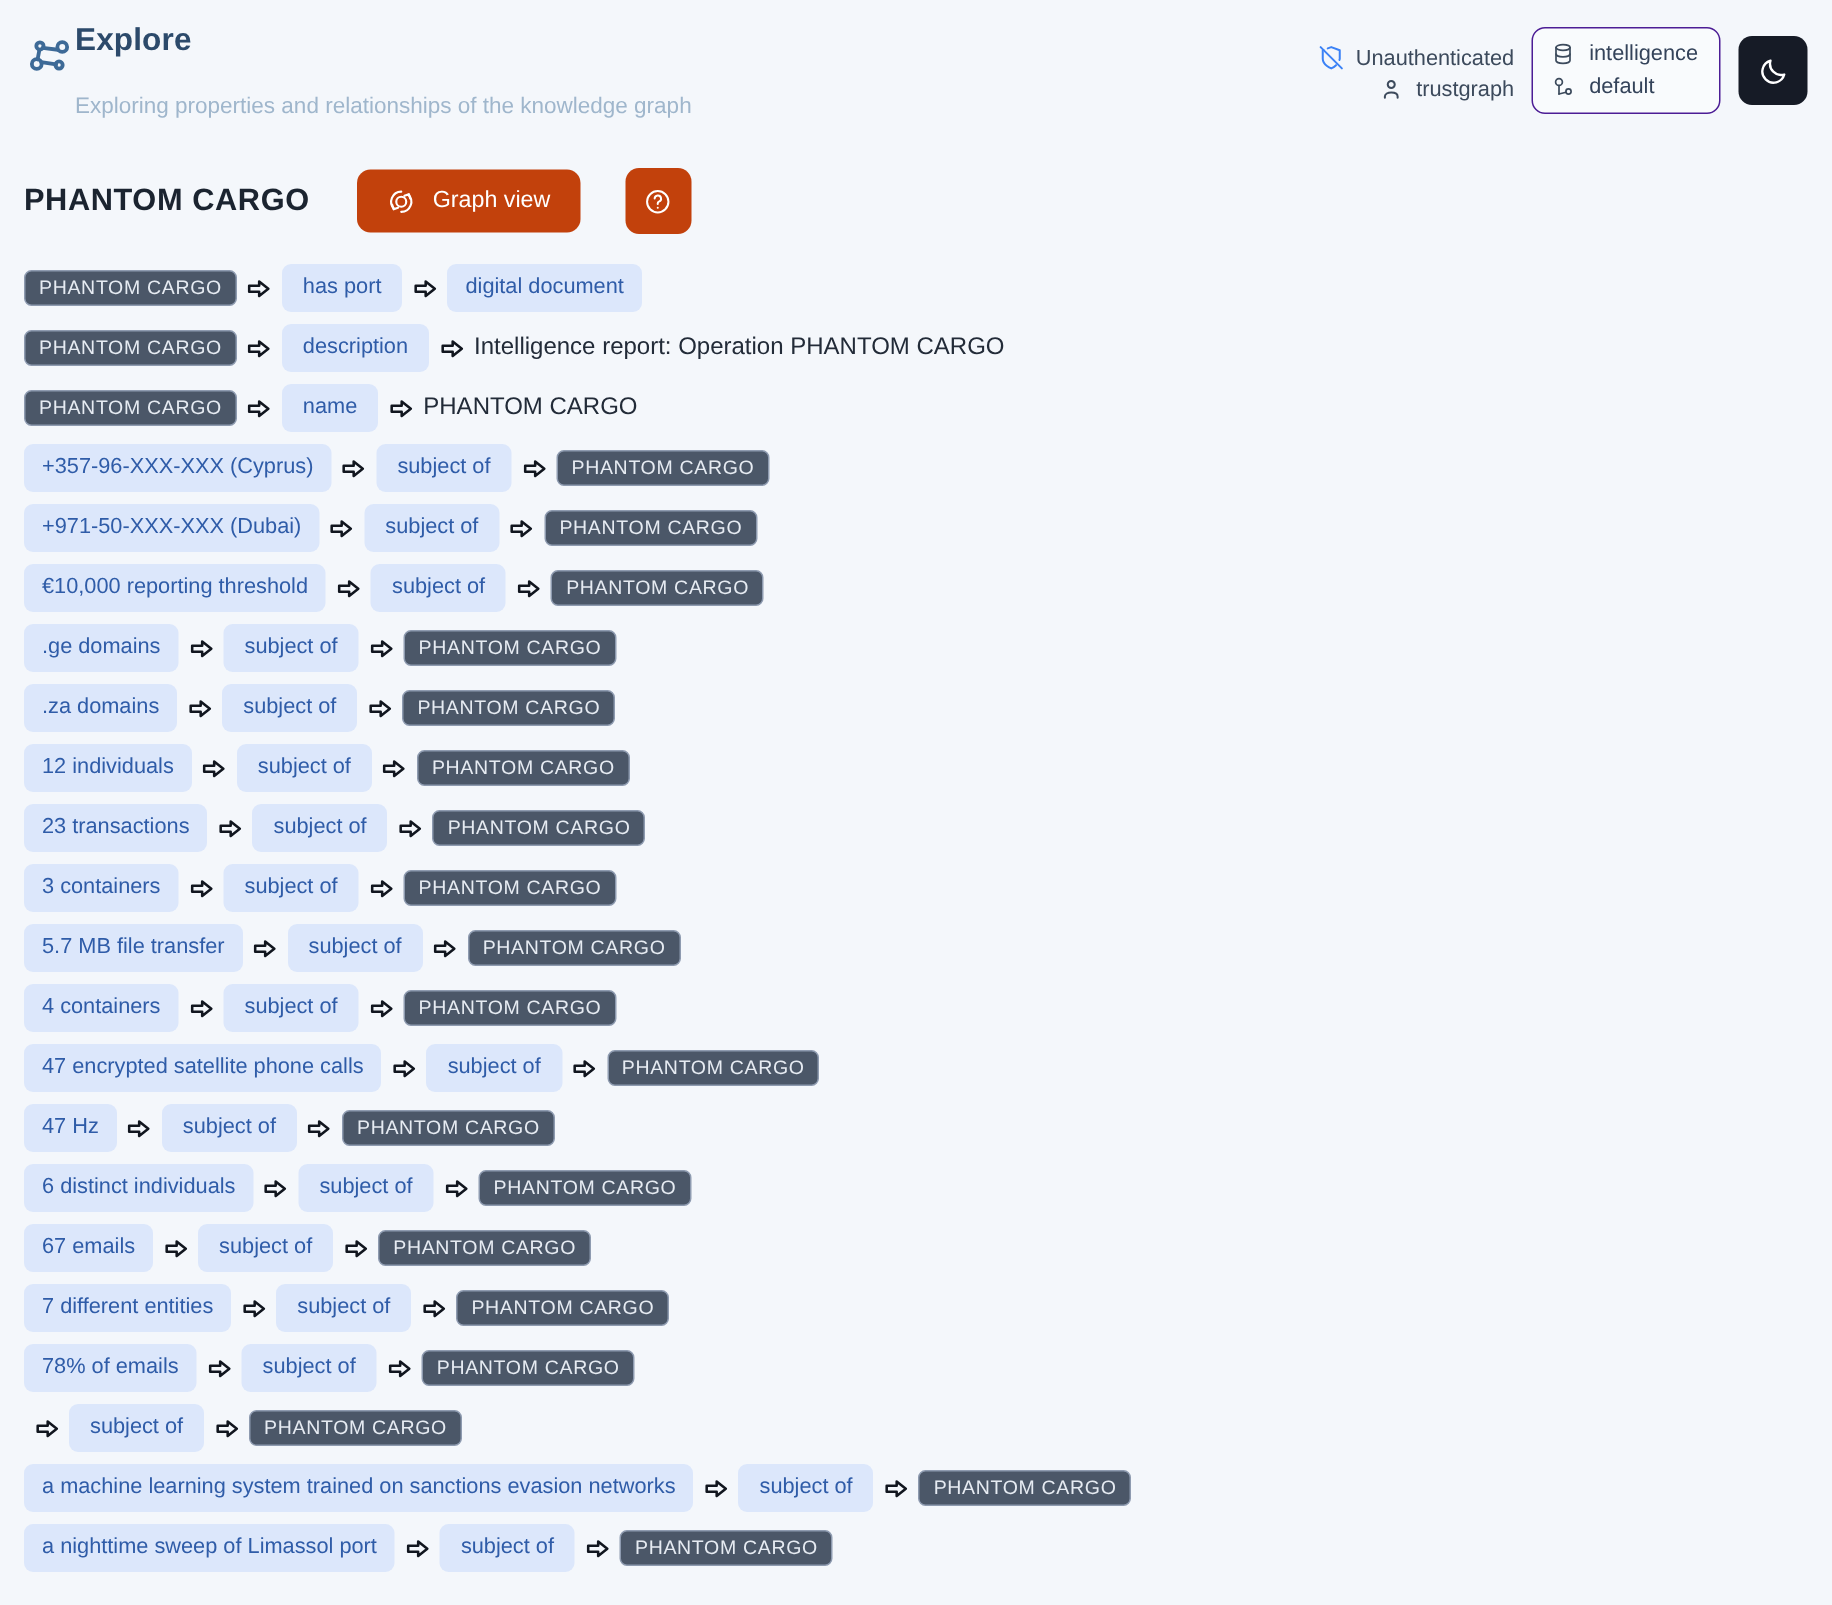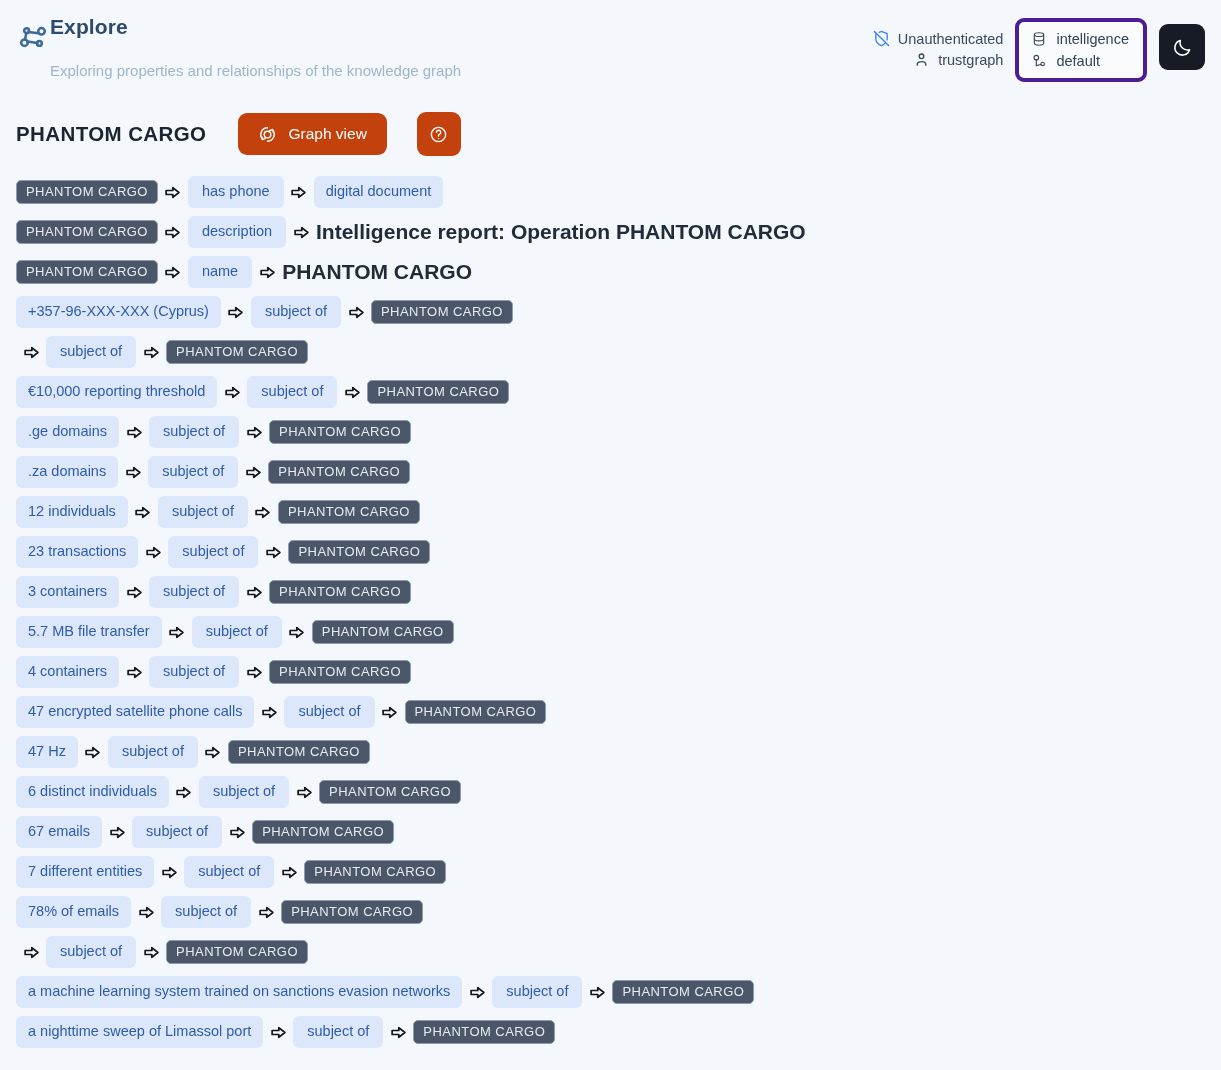--- a/index.html
+++ b/index.html
@@ -36,21 +36,21 @@
     display: flex; flex-direction: column; align-items: flex-end; gap: 4px;
     padding-top: 12px;
   }
   .status-line {
     display: flex; align-items: center; gap: 8px;
     font-size: 14.5px; color: #3c4a5c;
   }
   .status-line .ico { width: 17px; height: 17px; display:block; }
 
   .selector-card {
-    border: 4px solid #4c1d95; border-radius: 9px;
+    border: 1px solid #4c1d95; border-radius: 9px;
     background: #f9fbfd;
     padding: 9px 14px 9px 12px;
     display: flex; flex-direction: column; gap: 6px;
     min-width: 120px;
   }
   .selector-row {
     display: flex; align-items: center; gap: 9px;
     font-size: 14.5px; color: #34435a;
   }
   .selector-row .ico { width: 16px; height: 16px; display:block; flex:0 0 auto; }
@@ -104,21 +104,21 @@
   }
   .chip-pred { padding-left: 14px; padding-right: 14px; }
   .chip-entity {
     background: #4b5768; color: #e6ebf2;
     border: 1px solid #8e9bb0;
     padding: 4px 9px 5px 9px;
     font-size: 13px; letter-spacing: .45px;
     border-radius: 5px;
   }
   .plain-obj {
-    font-size: 21px; color: #222b38; white-space: nowrap; font-weight: bold;
+    font-size: 16px; color: #222b38; white-space: nowrap;
   }
   .arrow {
     flex: 0 0 auto; width: 30px; display: flex;
     align-items: center; justify-content: center;
   }
   .arrow svg { width: 17px; height: 17px; display: block; }
 </style>
 </head>
 <body>
 
@@ -229,21 +229,21 @@
 </div>
 
 <div class="triples" id="triples-list">
     <div class="triple-row">
       <span class="chip chip-entity">PHANTOM CARGO</span>
       <span class="arrow">
         <svg viewBox="0 0 24 24" fill="none" stroke="#11161f" stroke-width="2.4" stroke-linejoin="round" stroke-linecap="round" width="17" height="17">
           <path d="M3 9.2h9.4V5.2L21 12l-8.6 6.8v-4H3z"></path>
         </svg>
       </span>
-      <span class="chip chip-pred">has phone</span>
+      <span class="chip chip-pred">has port</span>
       <span class="arrow">
         <svg viewBox="0 0 24 24" fill="none" stroke="#11161f" stroke-width="2.4" stroke-linejoin="round" stroke-linecap="round" width="17" height="17">
           <path d="M3 9.2h9.4V5.2L21 12l-8.6 6.8v-4H3z"></path>
         </svg>
       </span>
       <span class="chip chip-obj">digital document</span>
     </div>
     <div class="triple-row">
       <span class="chip chip-entity">PHANTOM CARGO</span>
       <span class="arrow">
@@ -283,20 +283,21 @@
       </span>
       <span class="chip chip-pred">subject of</span>
       <span class="arrow">
         <svg viewBox="0 0 24 24" fill="none" stroke="#11161f" stroke-width="2.4" stroke-linejoin="round" stroke-linecap="round" width="17" height="17">
           <path d="M3 9.2h9.4V5.2L21 12l-8.6 6.8v-4H3z"></path>
         </svg>
       </span>
       <span class="chip chip-entity">PHANTOM CARGO</span>
     </div>
     <div class="triple-row">
+      <span class="chip chip-sub">+971-50-XXX-XXX (Dubai)</span>
       <span class="arrow">
         <svg viewBox="0 0 24 24" fill="none" stroke="#11161f" stroke-width="2.4" stroke-linejoin="round" stroke-linecap="round" width="17" height="17">
           <path d="M3 9.2h9.4V5.2L21 12l-8.6 6.8v-4H3z"></path>
         </svg>
       </span>
       <span class="chip chip-pred">subject of</span>
       <span class="arrow">
         <svg viewBox="0 0 24 24" fill="none" stroke="#11161f" stroke-width="2.4" stroke-linejoin="round" stroke-linecap="round" width="17" height="17">
           <path d="M3 9.2h9.4V5.2L21 12l-8.6 6.8v-4H3z"></path>
         </svg>

